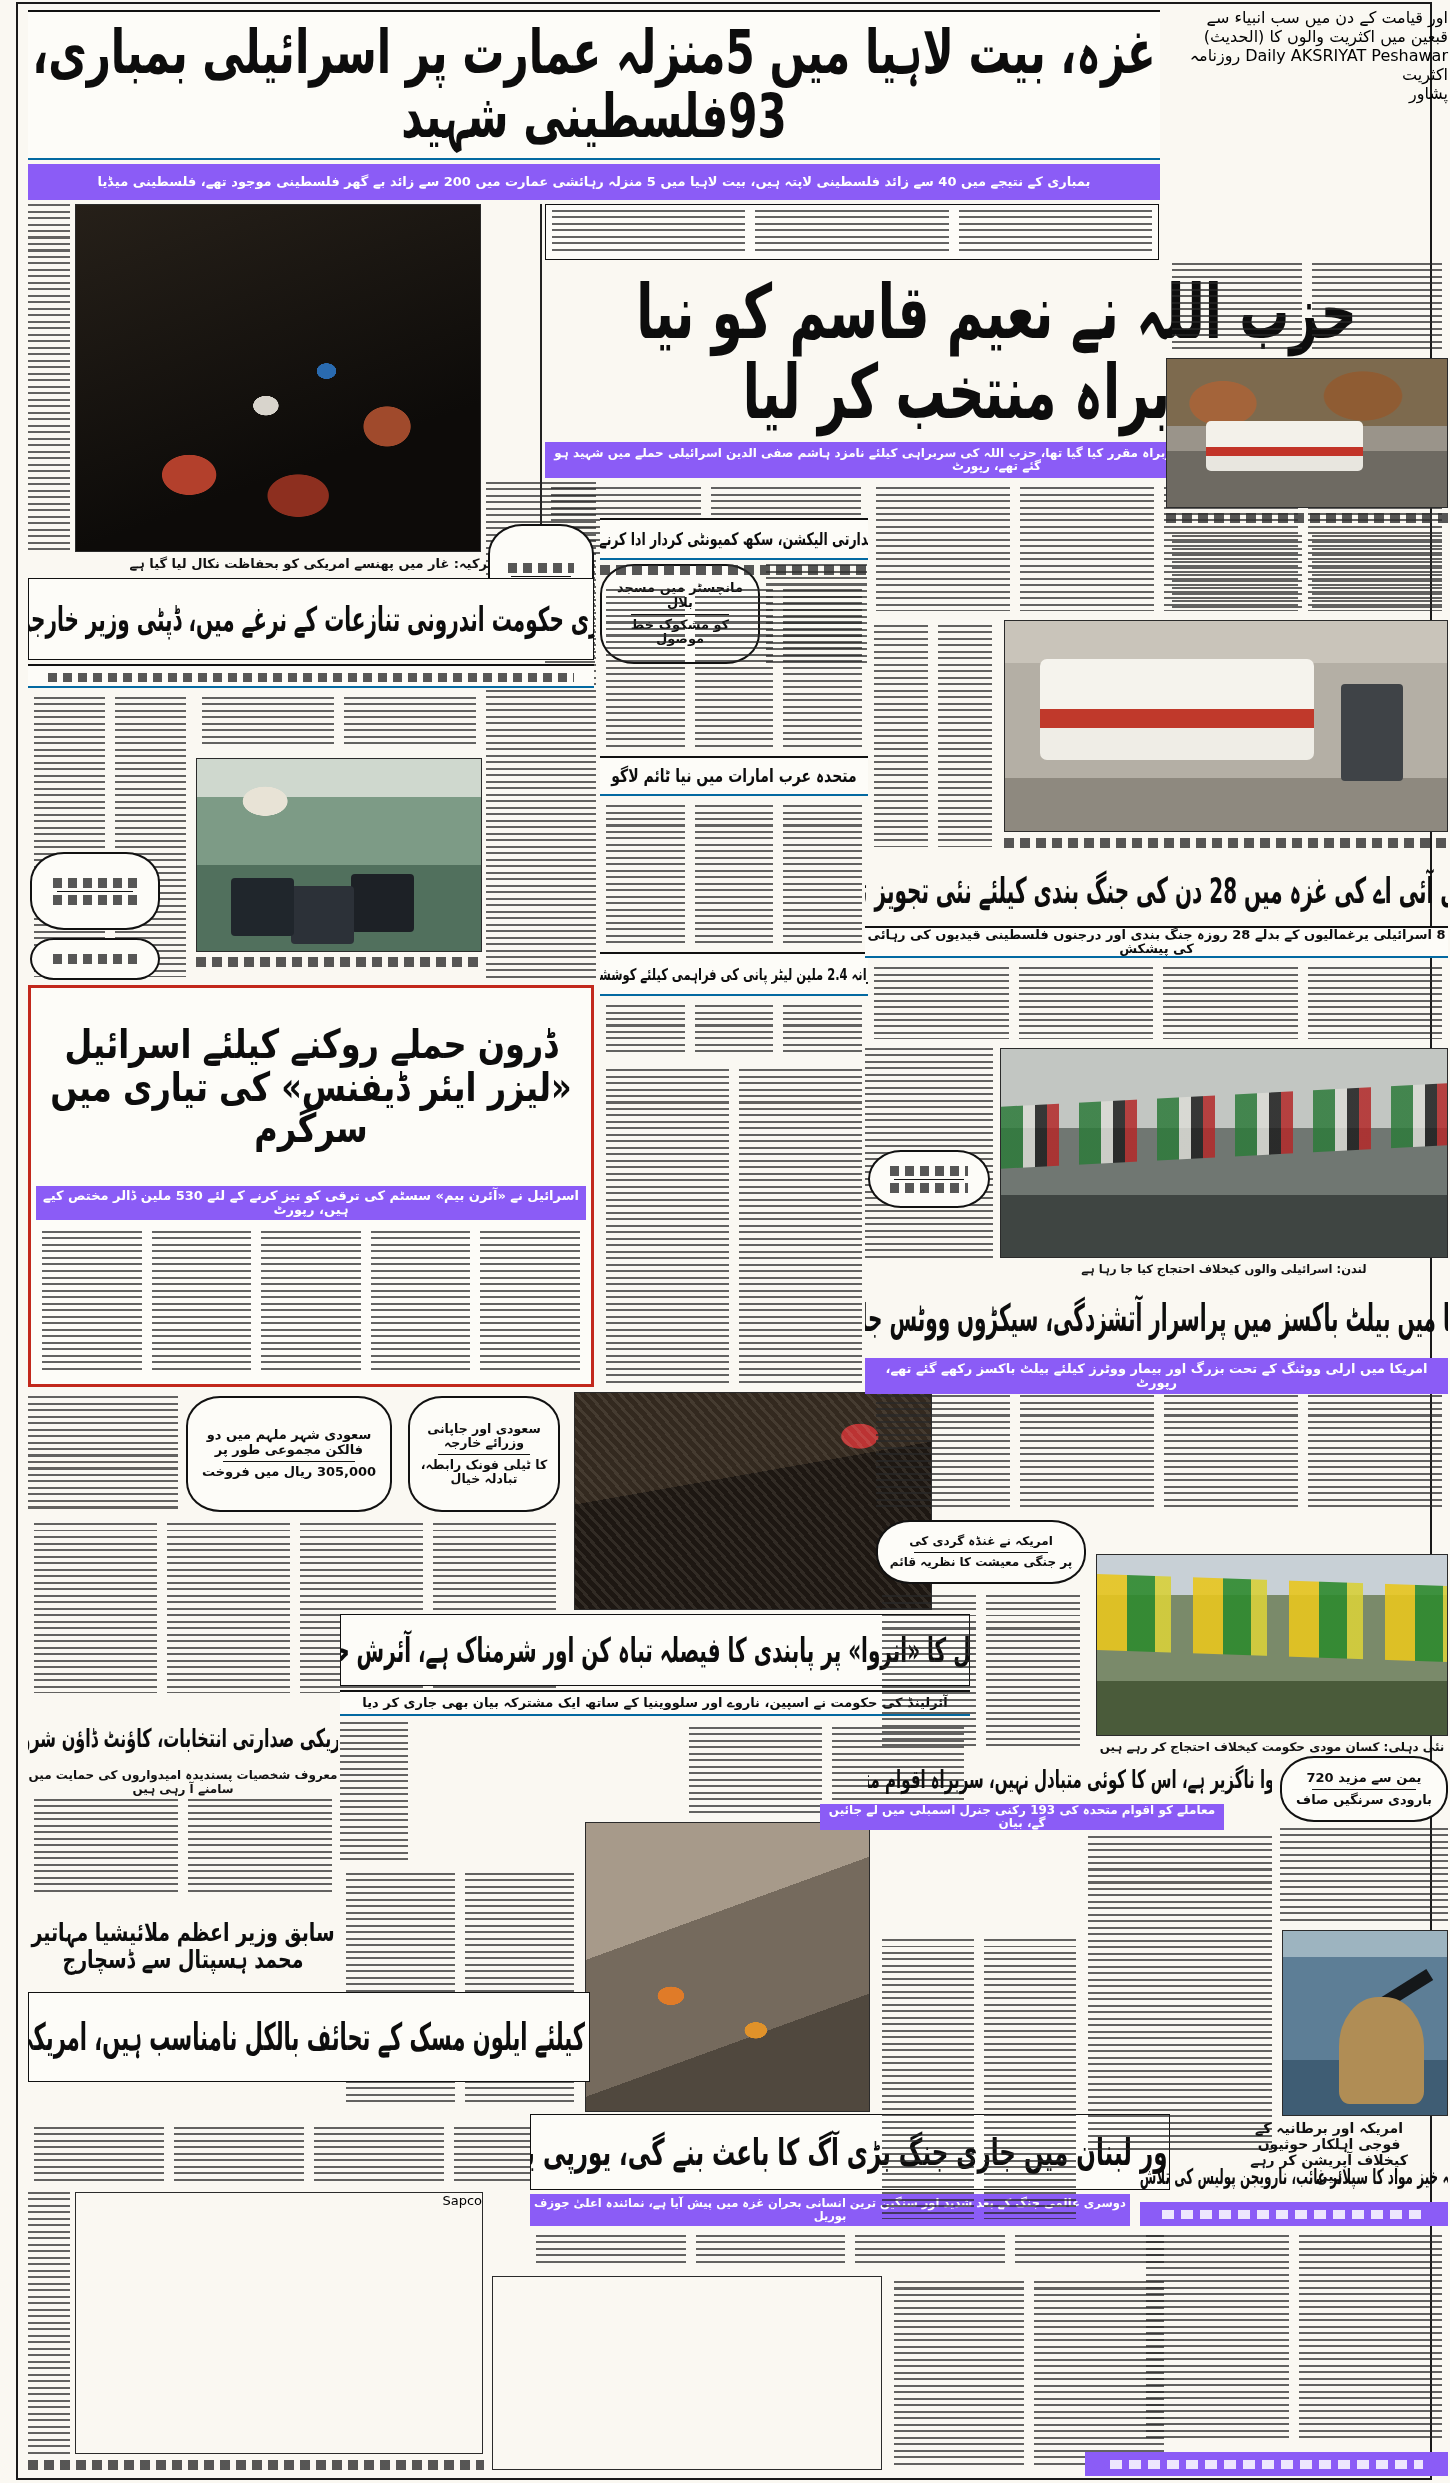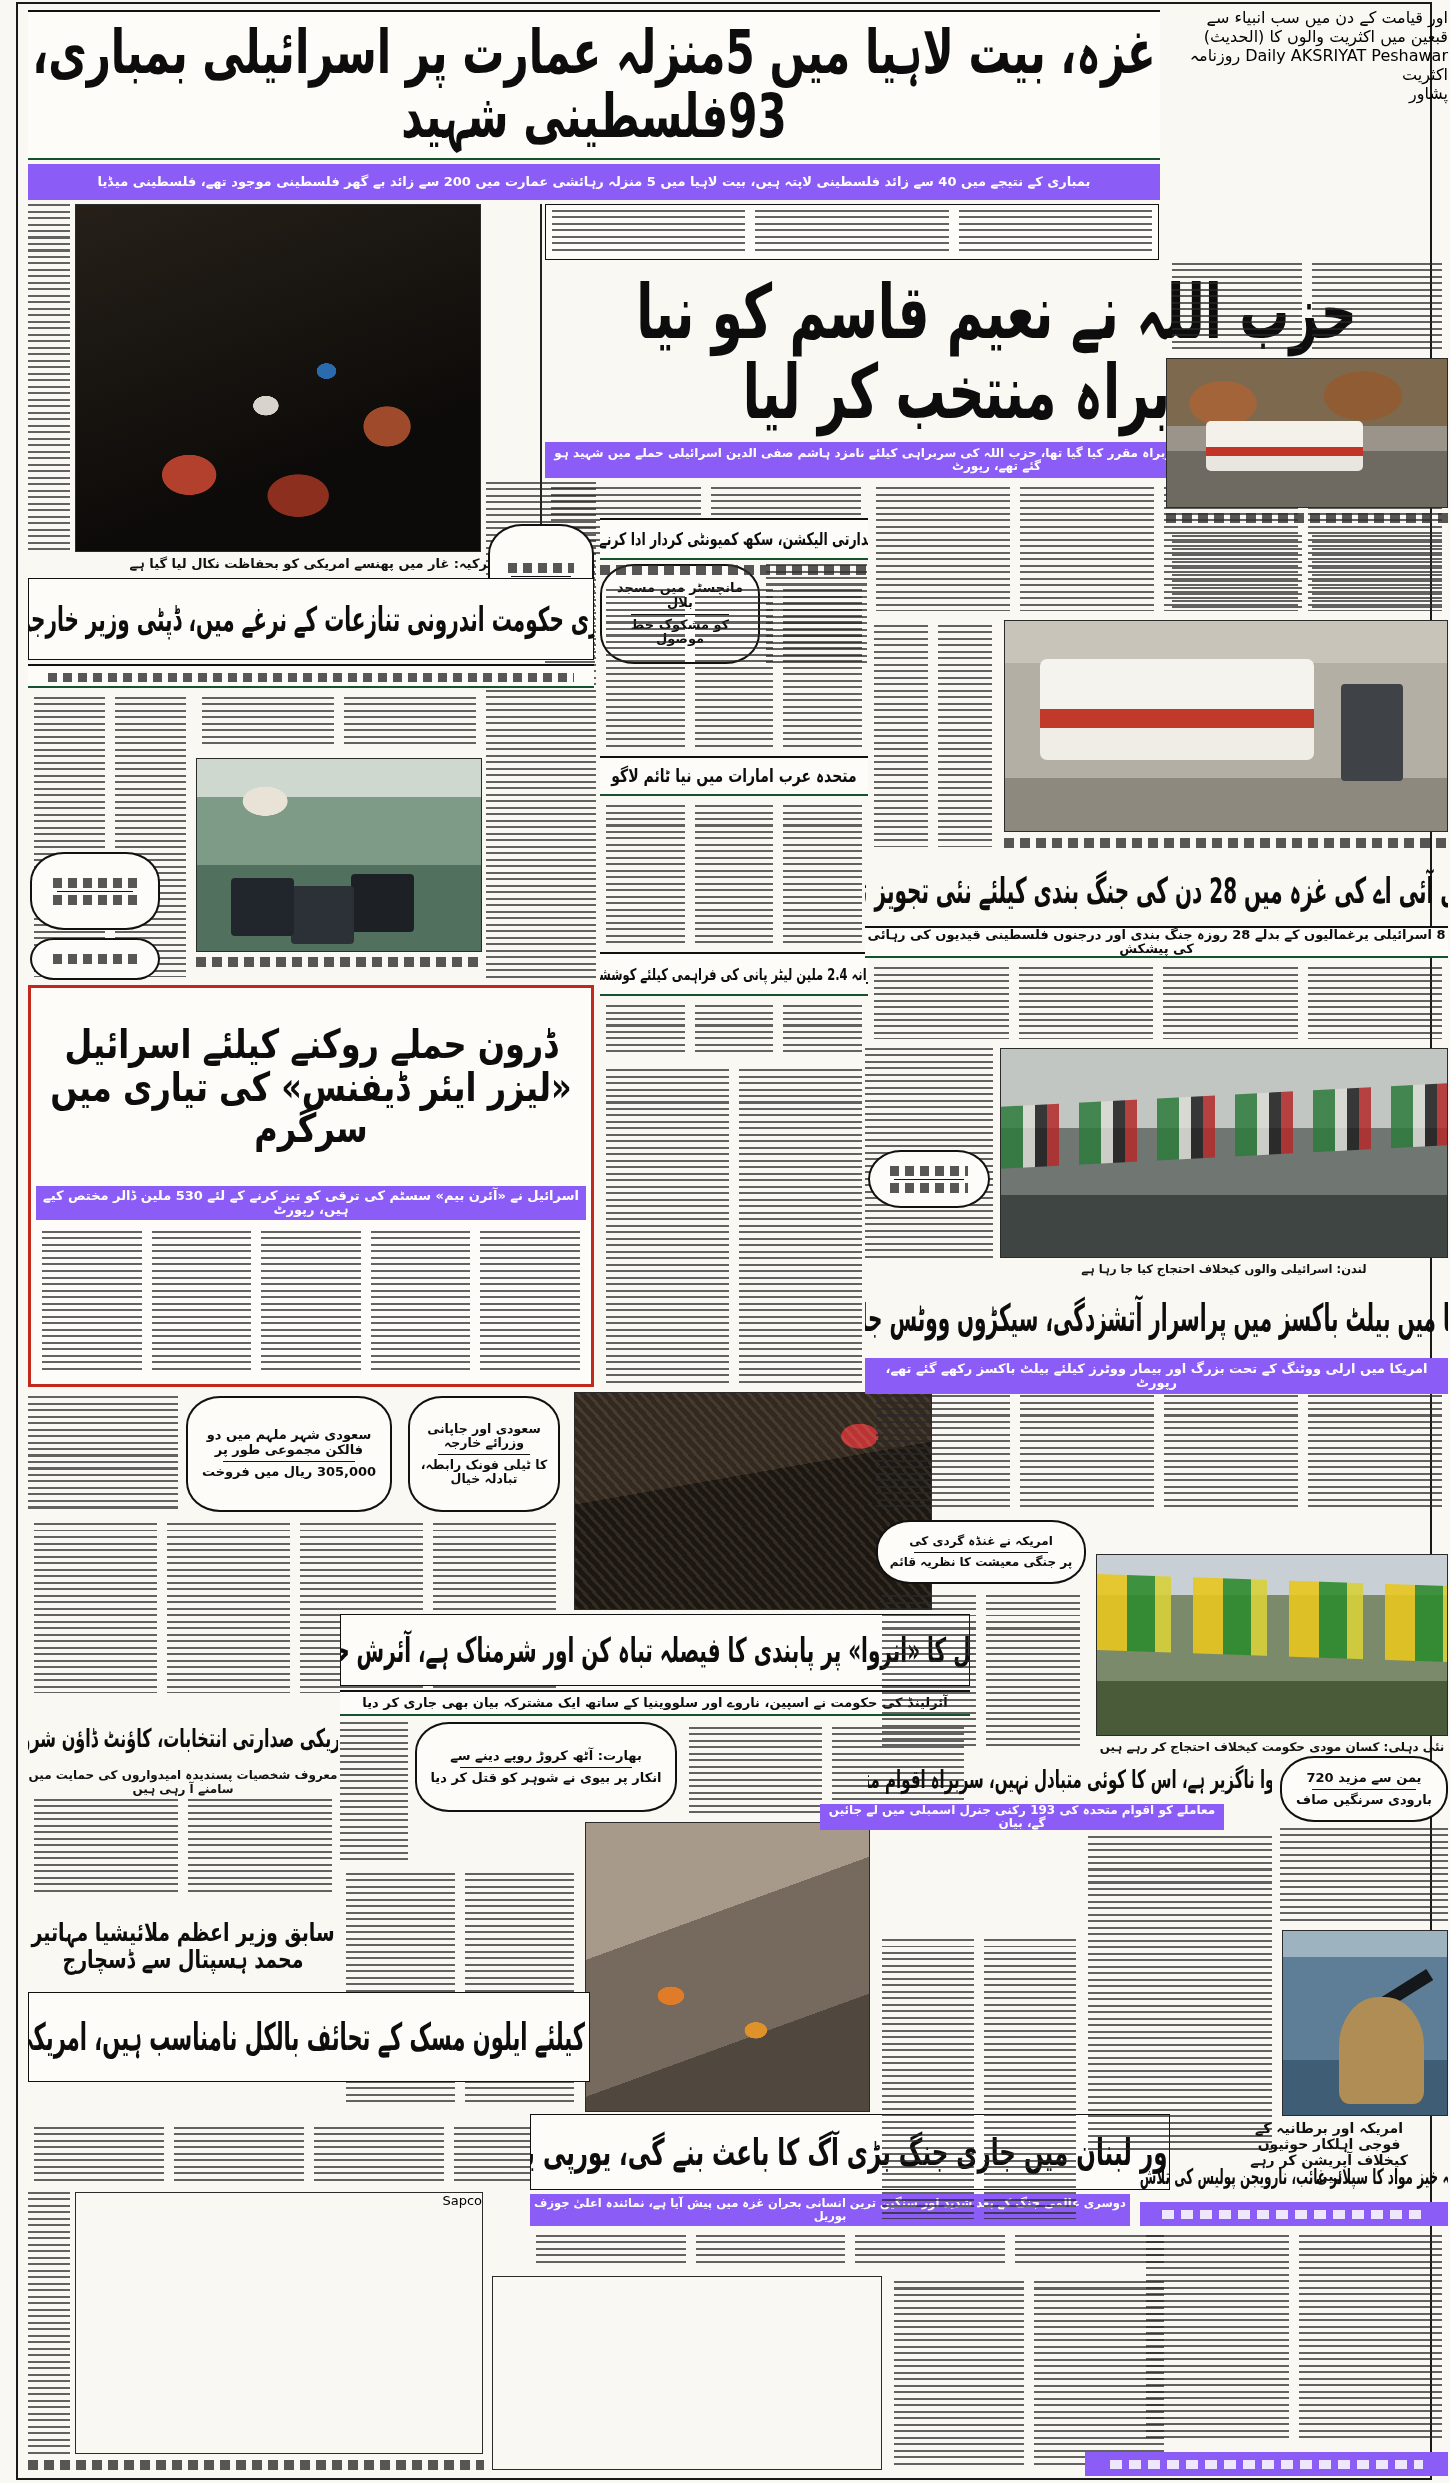--- a/index.html
+++ b/index.html
@@ -3,21 +3,21 @@
 <meta charset="utf-8">
 <style>
   html,body{margin:0;padding:0;background:#d8d5cc;font-family:"DejaVu Sans",sans-serif;}
   #page{position:relative;width:1450px;height:2483px;background:#faf8f2;margin:0 auto;overflow:hidden;}
   .abs{position:absolute;box-sizing:border-box;}
   .frame{border:2px solid #1a1a1a;pointer-events:none;}
   
   .hl{display:flex;align-items:center;justify-content:center;text-align:center;direction:rtl;
       font-weight:bold;color:#0d0d0d;line-height:1.05;overflow:hidden;}
   .hl .inz{display:inline-block;}
-  .bx{border-top:2px solid #111;border-bottom:2px solid #14532d;background:#fdfcf8;}
+  .bx{border-top:2px solid #111;border-bottom:2px solid #0369a1;background:#fdfcf8;}
   .bxa{border:1.5px solid #111;background:#fdfcf8;}
   .blackbar{background:#8b5cf6;color:#fff;display:flex;align-items:center;justify-content:center;
       direction:rtl;font-weight:bold;text-align:center;line-height:1.1;overflow:hidden;}
   
   .cols{display:flex;flex-direction:row;direction:rtl;gap:10px;padding:5px 6px;}
   .cols>div{flex:1;background:repeating-linear-gradient(180deg,rgba(40,40,40,.72) 0 2px,transparent 2px 6.5px);}
   .tx1{background:repeating-linear-gradient(180deg,rgba(40,40,40,.72) 0 2px,transparent 2px 6.5px);}
   .capstripe{background:repeating-linear-gradient(90deg,rgba(45,45,45,.8) 0 10px,transparent 10px 16px);}
   .hstripe{background:repeating-linear-gradient(90deg,rgba(45,45,45,.8) 0 9px,transparent 9px 15px);}
   .wstripes{background:repeating-linear-gradient(90deg,rgba(255,255,255,.85) 0 12px,transparent 12px 19px);height:9px;width:86%;margin:auto;}
@@ -269,25 +269,20 @@
       <div></div>
   </div>
   <div class="photo ph-crowd" style="left:574px;top:1392px;width:358px;height:218px;"></div>
 
   <div class="abs hl bxa" style="left:340px;top:1614px;width:630px;height:72px;font-size:20px;white-space:nowrap;">
     <span class="inz" style="transform:scaleY(1.7);">اسرائیل کا «انروا» پر پابندی کا فیصلہ تباہ کن اور شرمناک ہے، آئرش حکومت</span>
   </div>
   <div class="abs hl bx" style="left:340px;top:1690px;width:630px;height:26px;font-size:13px;">
     <span>آئرلینڈ کی حکومت نے اسپین، ناروے اور سلووینیا کے ساتھ ایک مشترکہ بیان بھی جاری کر دیا</span>
   </div>
-  <div class="abs rbox" style="left:415px;top:1722px;width:262px;height:90px;font-size:13px;">
-    <span>بھارت: آٹھ کروڑ روپے دینے سے</span>
-      <span class="dv"></span>
-      <span>انکار پر بیوی نے شوہر کو قتل کر دیا</span>
-  </div>
   <div class="abs tx1" style="left:340px;top:1722px;width:68px;height:140px;"></div>
   <div class="abs cols" style="left:683px;top:1722px;width:287px;height:96px;">
     <div></div>
       <div></div>
   </div>
   <div class="abs cols" style="left:340px;top:1868px;width:240px;height:242px;">
     <div></div>
       <div></div>
   </div>
   <div class="photo ph-rubble" style="left:585px;top:1822px;width:285px;height:290px;"></div>

